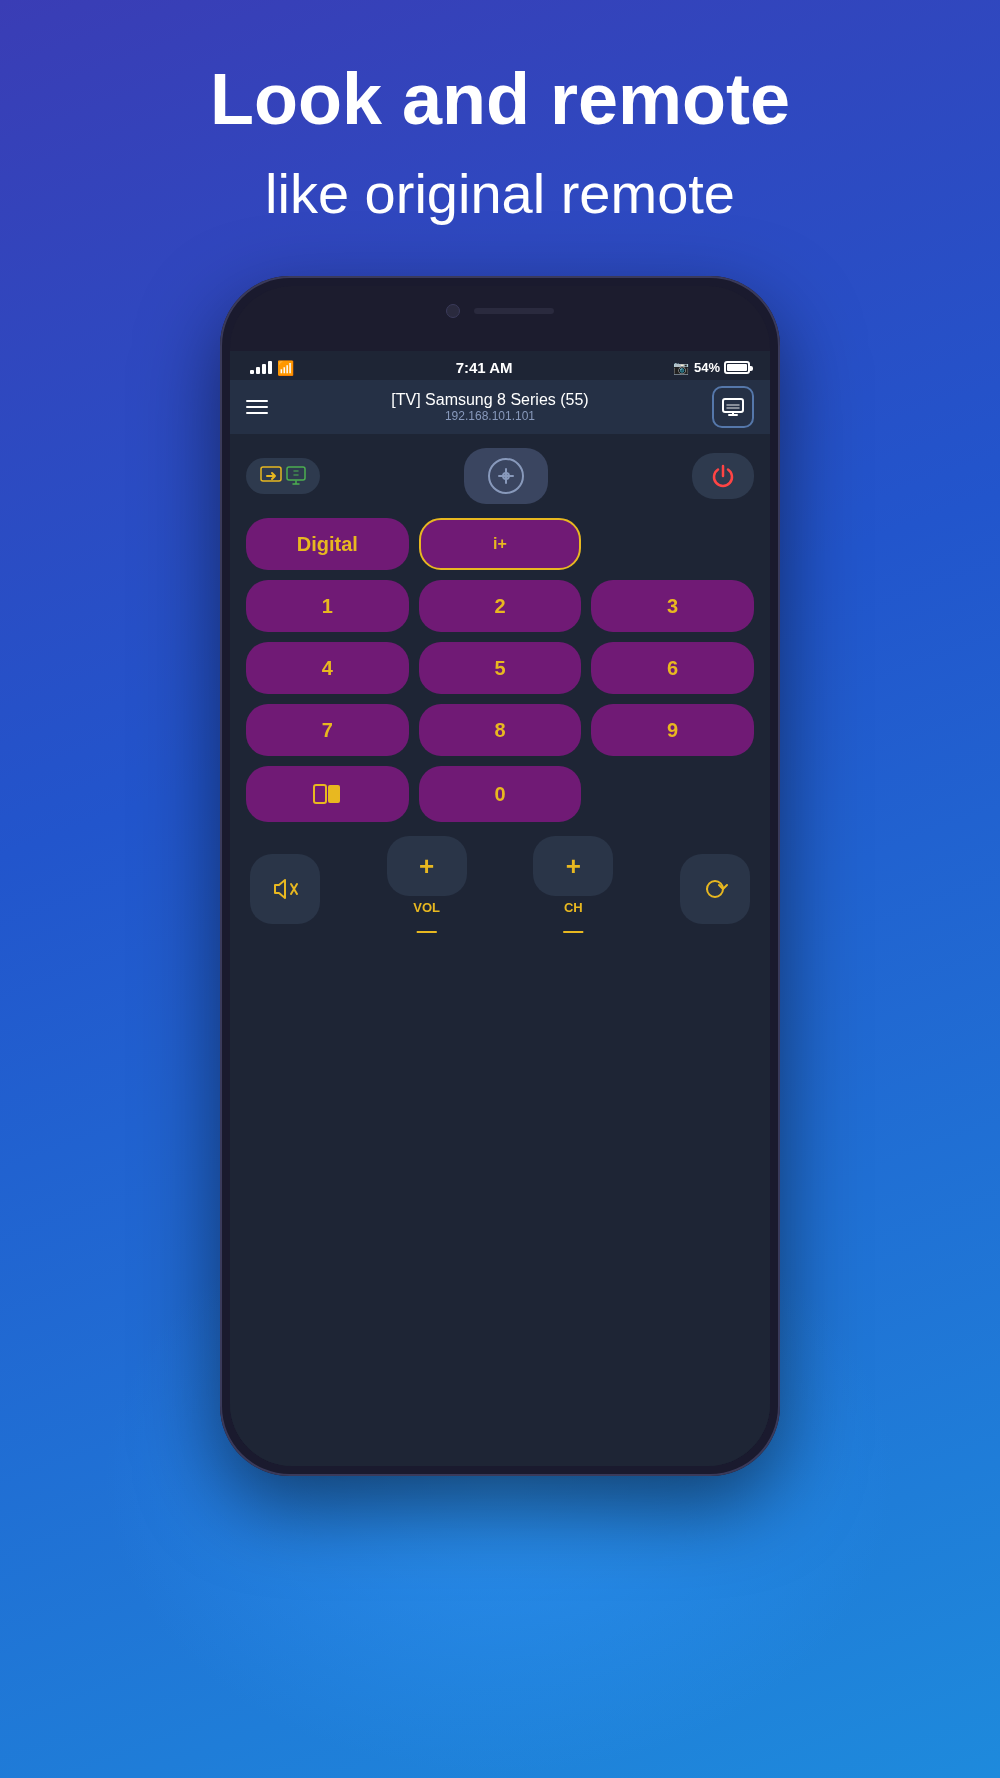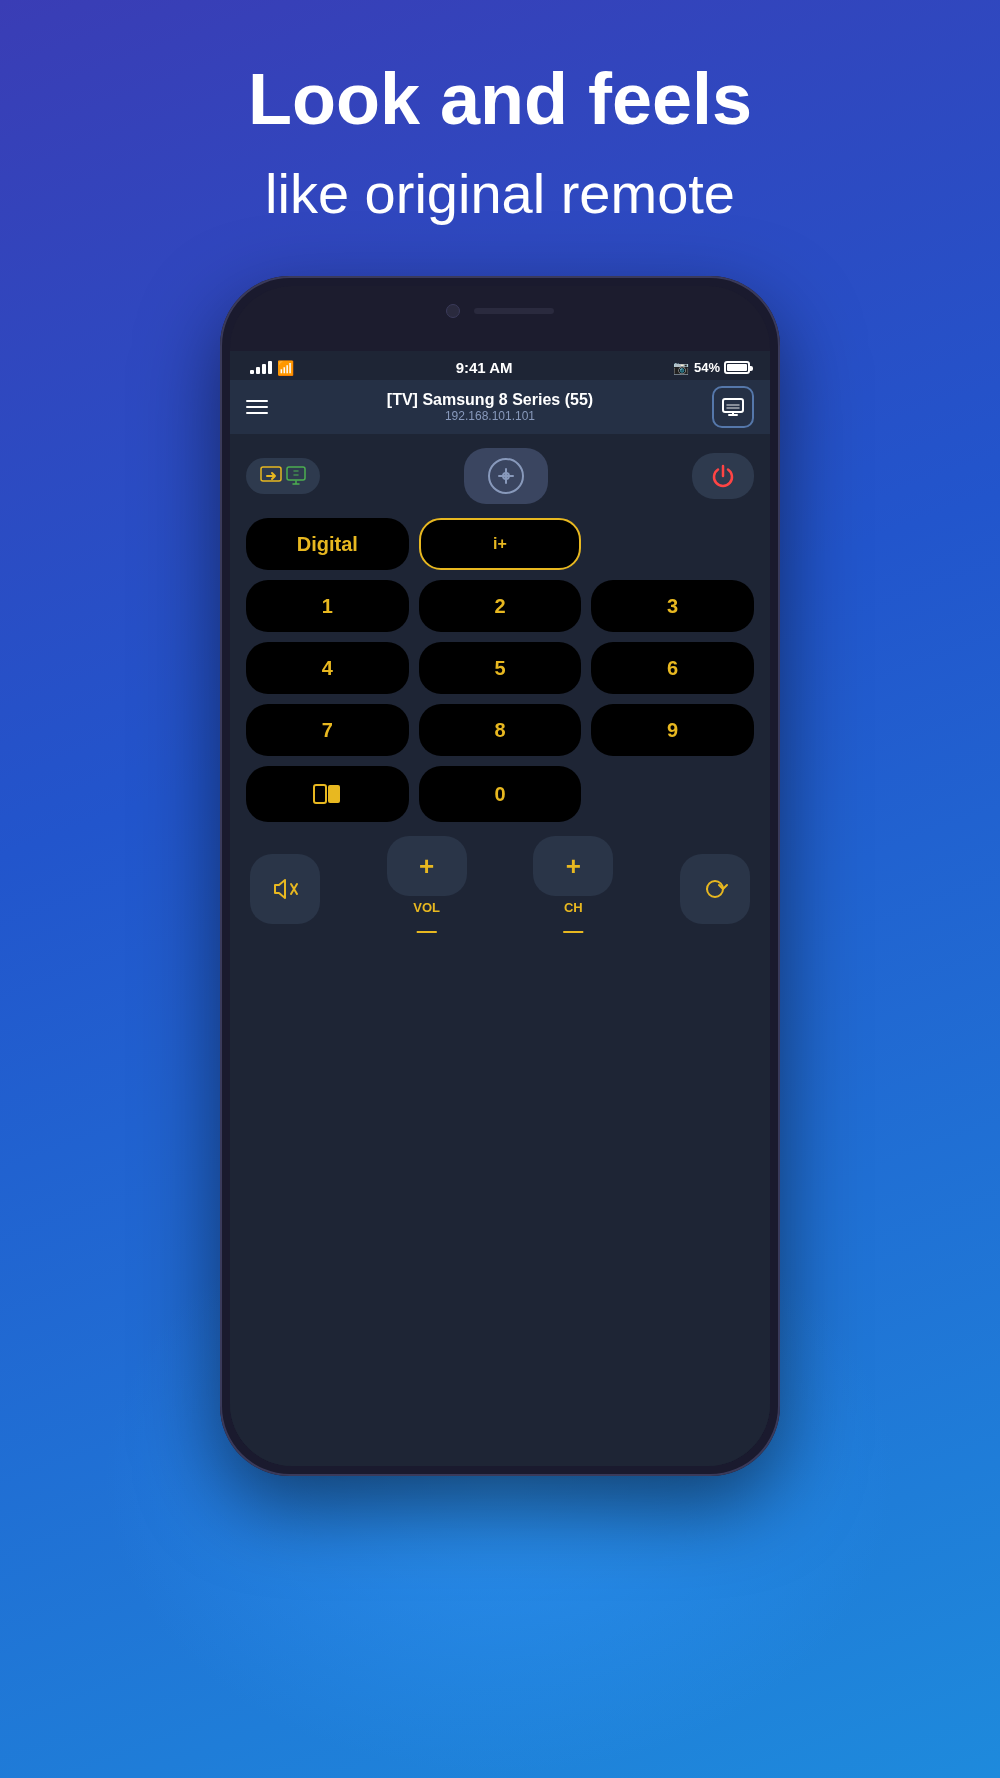--- a/index.html
+++ b/index.html
@@ -193,21 +193,21 @@
       height: 2px;
       background: white;
       border-radius: 1px;
     }
     .nav-title {
       text-align: center;
     }
     .nav-title-main {
       color: white;
       font-size: 16px;
-      font-weight: 700;
+      font-weight: 400;
     }
     .nav-title-sub {
       color: #8899bb;
       font-size: 12px;
       text-align: center;
     }
     .nav-tv-icon {
       width: 42px;
       height: 42px;
       border: 2px solid #5577aa;
@@ -263,21 +263,21 @@
 
     
     .channel-row {
       display: grid;
       grid-template-columns: 1fr 1fr 1fr;
       gap: 10px;
     }
 
     
     .remote-btn {
-      background: #000000;
+      background: #701a75;
       border-radius: 22px;
       display: flex;
       align-items: center;
       justify-content: center;
       padding: 14px 8px;
       color: #e8b820;
       font-size: 20px;
       font-weight: 700;
       cursor: pointer;
       min-height: 52px;
@@ -347,21 +347,21 @@
     .vol-down-bar, .ch-down-bar {
       color: #e8b820;
       font-size: 20px;
       font-weight: 900;
     }
   </style>
 </head>
 <body>
 
 <div class="hero-text">
-  <div class="hero-title">Look and feels</div>
+  <div class="hero-title">Look and remote</div>
   <div class="hero-subtitle">like original remote</div>
 </div>
 
 <div class="phone-frame">
   <div class="phone-inner">
 
     <div class="phone-top-bar">
       <div class="phone-camera"></div>
       <div class="phone-speaker"></div>
     </div>
@@ -371,21 +371,21 @@
       <div class="status-bar">
         <div class="status-left">
           <div class="signal-bars">
             <div class="signal-bar" style="height:4px"></div>
             <div class="signal-bar" style="height:7px"></div>
             <div class="signal-bar" style="height:10px"></div>
             <div class="signal-bar" style="height:13px"></div>
           </div>
           <span class="wifi-icon">📶</span>
         </div>
-        <div class="status-center">9:41 AM</div>
+        <div class="status-center">7:41 AM</div>
         <div class="status-right">
           <span class="bt-icon">📷</span>
           <span>54%</span>
           <div class="battery-icon">
             <div class="battery-fill"></div>
           </div>
         </div>
       </div>
 
       <div class="nav-bar">

